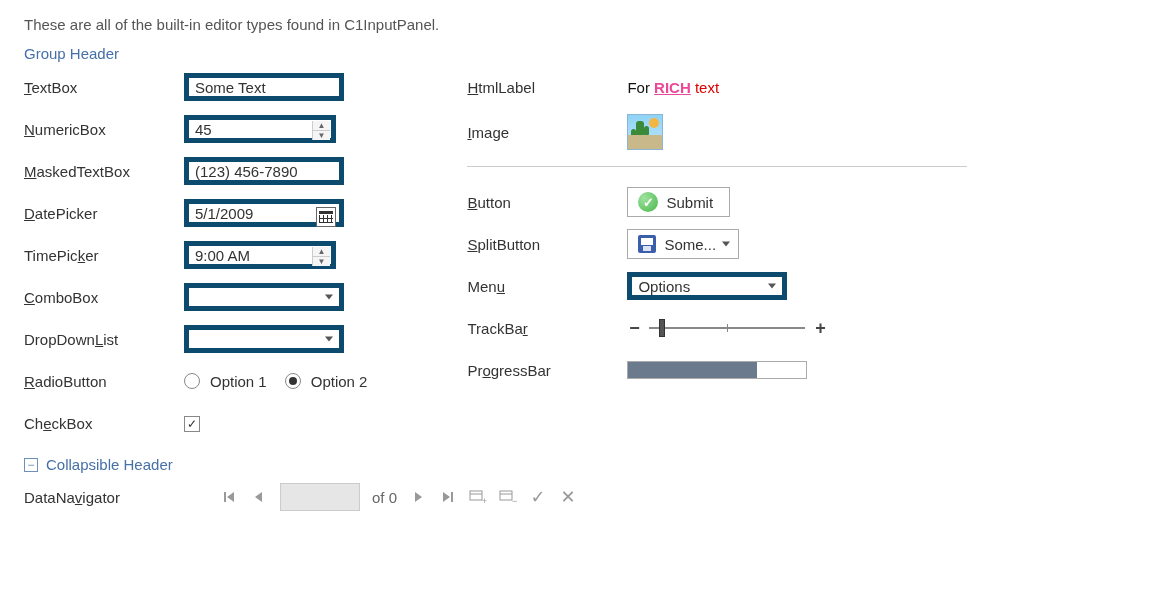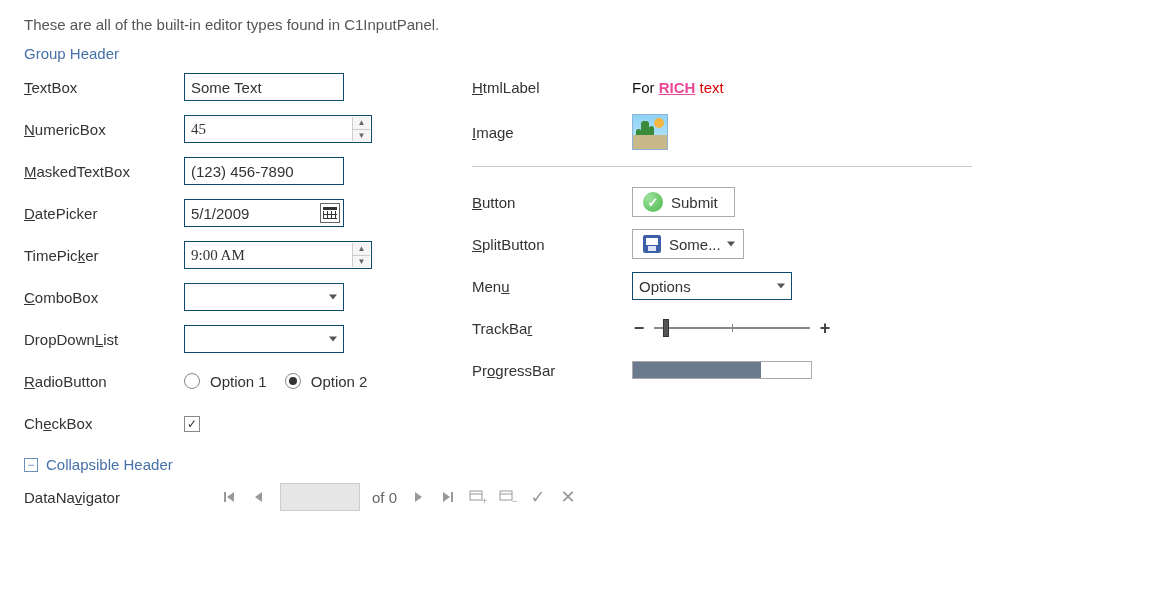--- a/index.html
+++ b/index.html
@@ -24,32 +24,32 @@
   .lbl {
     width: 160px;
     color: #333;
     cursor: default;
   }
   .mn { text-decoration: underline; }
   .lbl2 { width: 160px; color: #333; }
   .ctrl { flex: 0 0 auto; }
 
   .txt, .spin, .combo, .date, .time, .menu-box {
-    border: 1px solid #0c4a6e;
+    border: 5px solid #0c4a6e;
     background: #fff;
     height: 28px;
     padding: 2px 6px;
     font-family: inherit;
     font-size: 15px;
     color: #333;
     display: flex;
     align-items: center;
   }
   .txt { width: 160px; }
-  .spin { width: 188px; position: relative; padding-right: 11px; font-family: Liberation Serif, serif; }
+  .spin { width: 152px; position: relative; padding-right: 11px; }
   .spin-btns {
     position: absolute; right: 1px; top: 1px; bottom: 1px;
     width: 18px; display: flex; flex-direction: column;
   }
   .spin-btns div {
     flex: 1; border-left: 1px solid #ccc;
     display: flex; align-items: center; justify-content: center;
     font-size: 8px; color: #666; background:#f5f5f5;
   }
   .spin-btns div:first-child { border-bottom: 1px solid #ccc; }

